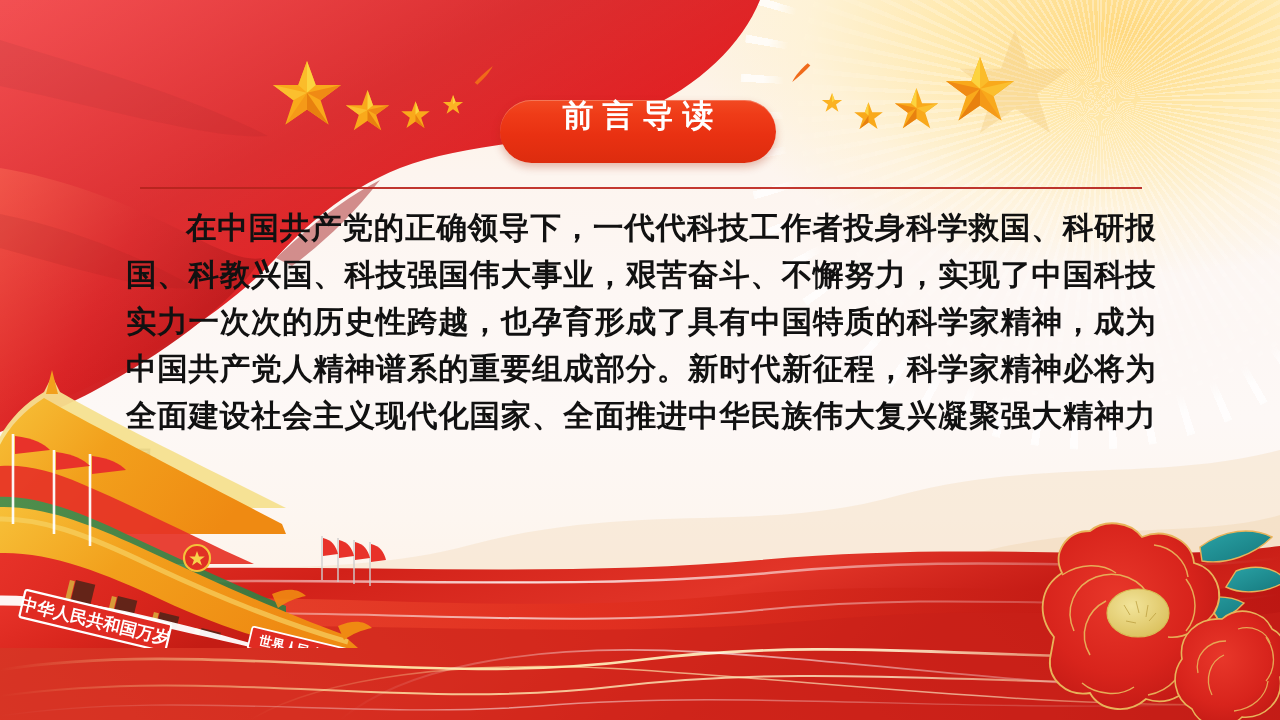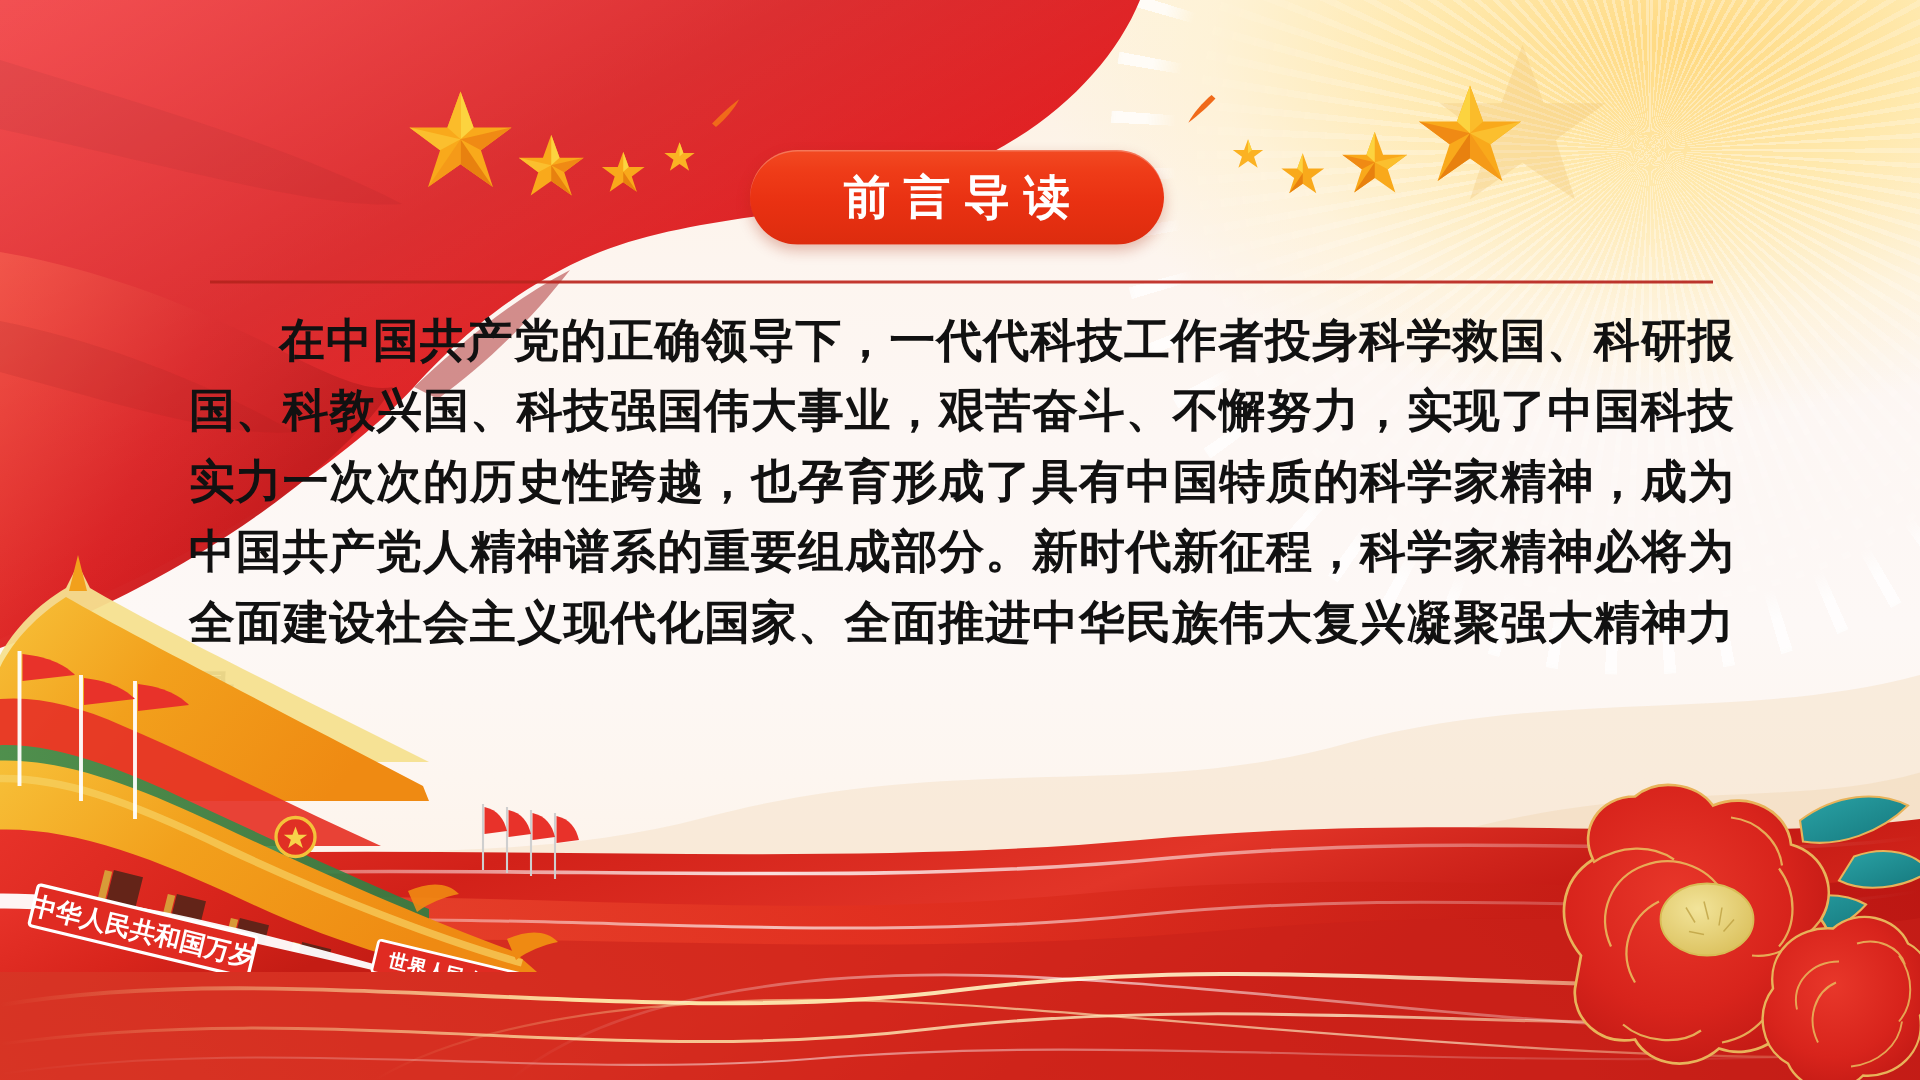--- a/index.html
+++ b/index.html
@@ -50,21 +50,21 @@
   .stars-left{left:270px;width:250px;}
   .stars-right{left:765px;width:250px;}
   .gstar{position:absolute;}
 
   
   .badge{
     position:absolute;left:500px;top:100px;width:276px;height:63px;
     border-radius:34px;
     background:linear-gradient(180deg,#f24a22 0%,#ef3c18 22%,#e93112 55%,#dd2c0e 100%);
     box-shadow:0 4px 9px rgba(170,40,10,.30), inset 0 1px 0 rgba(255,255,255,.25);
-    display:flex;align-items:center;justify-content:center;
+    display:flex;align-items:flex-start;justify-content:center;
   }
   .badge-text{
     color:#fff;font-size:31px;font-weight:700;letter-spacing:9px;
     text-indent:9px;line-height:1;white-space:nowrap;
     font-family:"Liberation Sans","DejaVu Sans",sans-serif;
   }
 
   
   .divider{
     position:absolute;left:140px;top:187px;width:1002px;height:2px;

